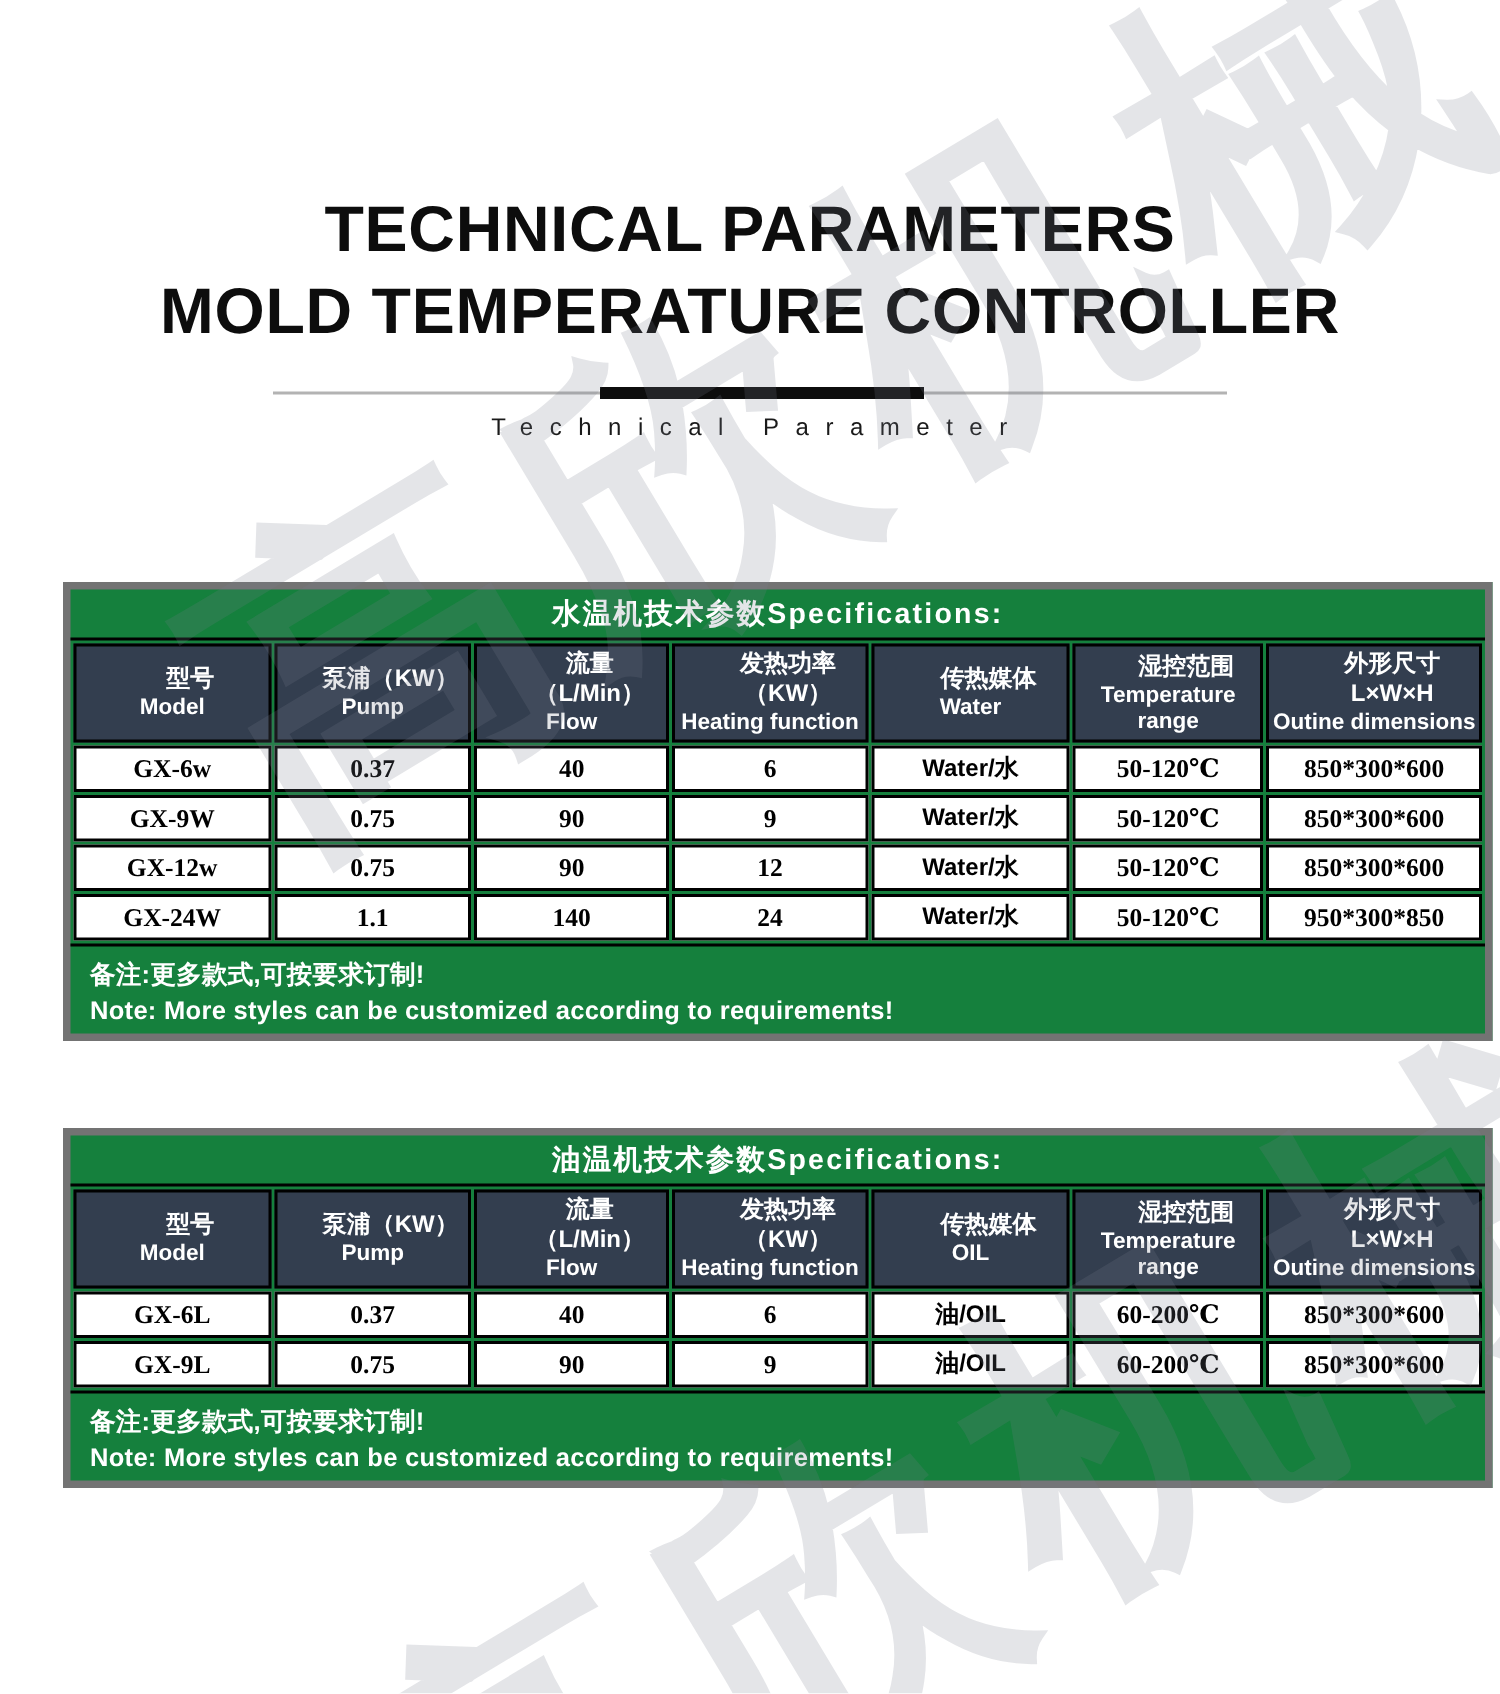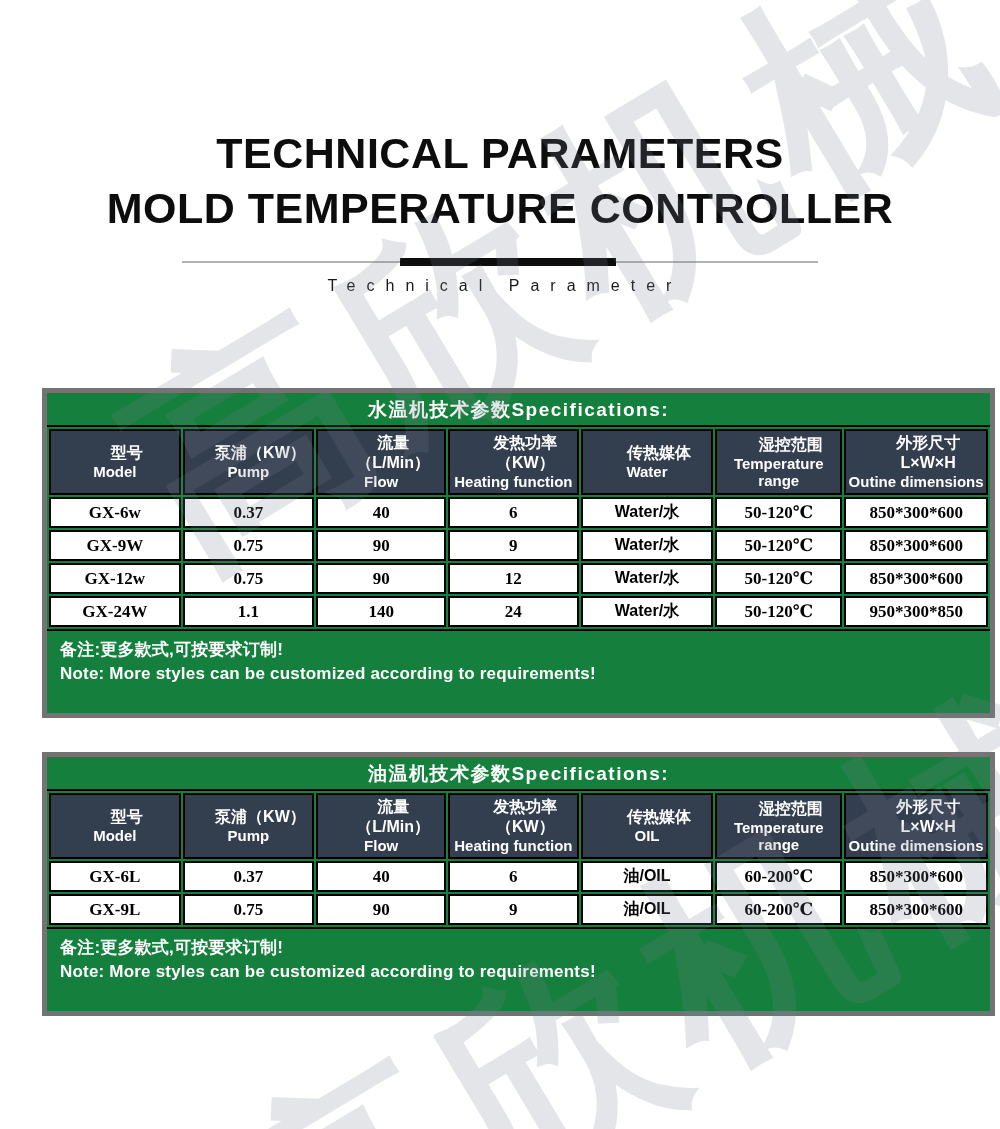--- a/index.html
+++ b/index.html
@@ -93,21 +93,21 @@
     color: #000000;
     font-family: "Liberation Serif", "DejaVu Serif", serif;
     font-weight: 700;
     font-size: 17px;
   }
   td:nth-child(5) { font-family: "Liberation Sans", "DejaVu Sans", sans-serif; font-size: 16px; }
 
   .frame-note {
     border-top: 2px solid #000;
     color: #ffffff;
-    padding: 7px 13px 27px;
+    padding: 7px 13px 3px;
     font-size: 17px;
     font-weight: 700;
     line-height: 24px;
     letter-spacing: 0.2px;
   }
 </style>
 </head>
 <body>
 
 <div class="page">

